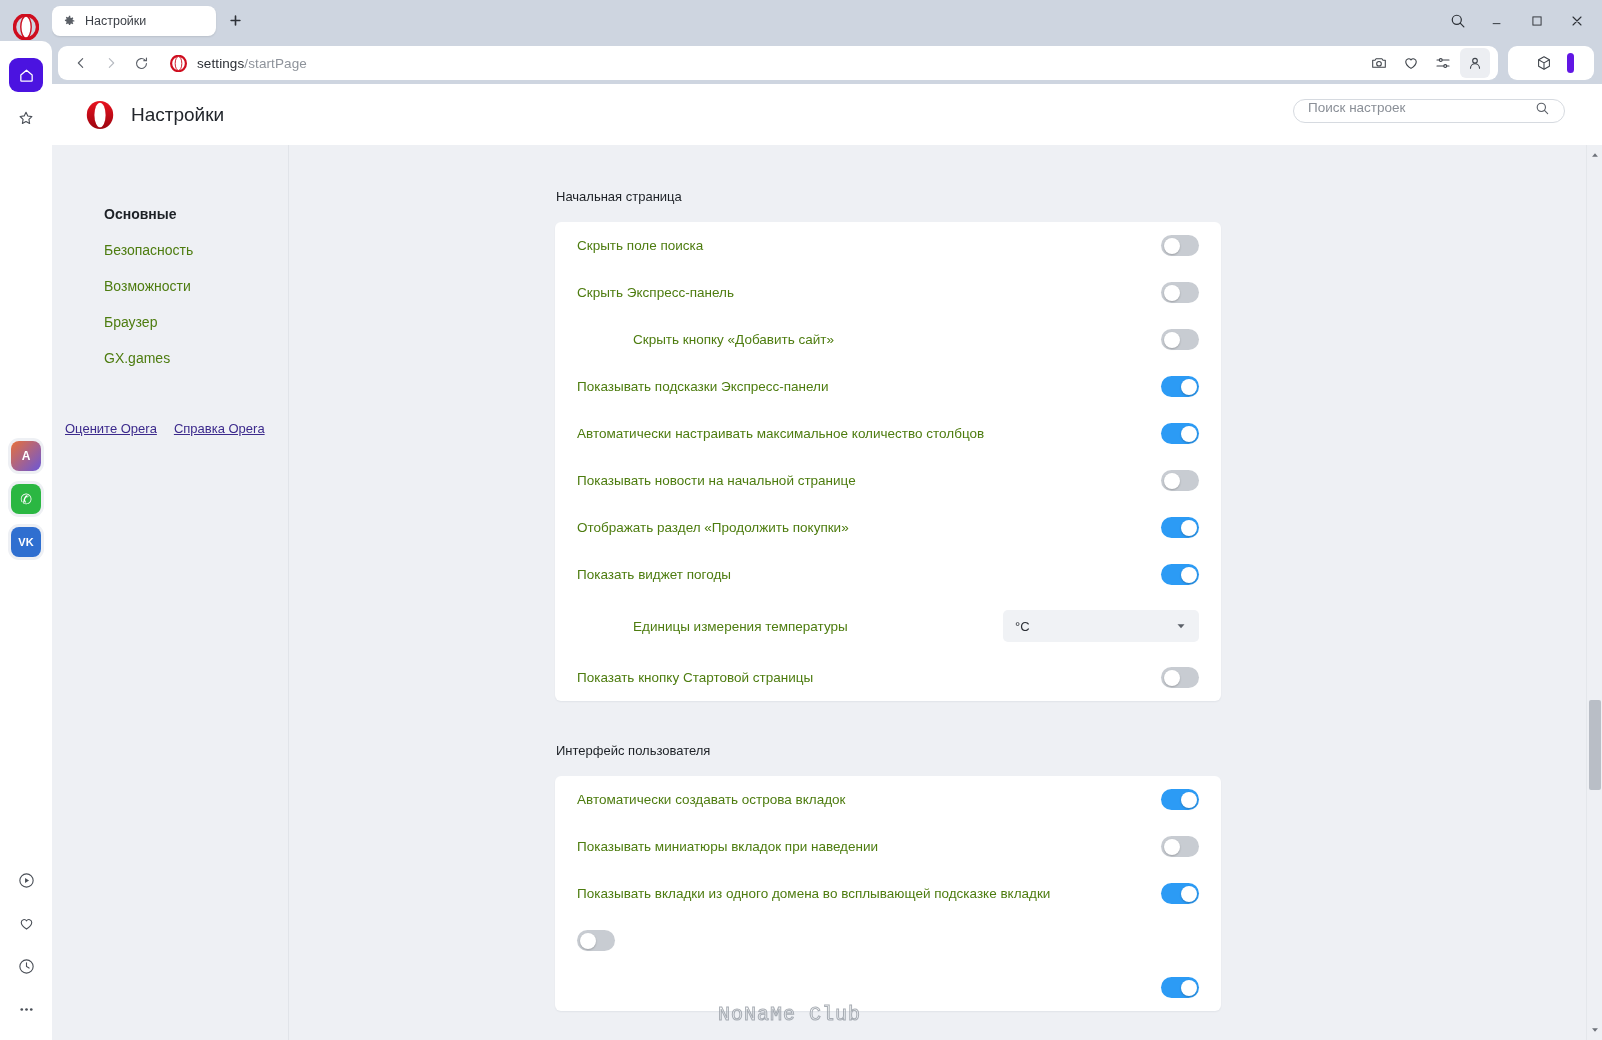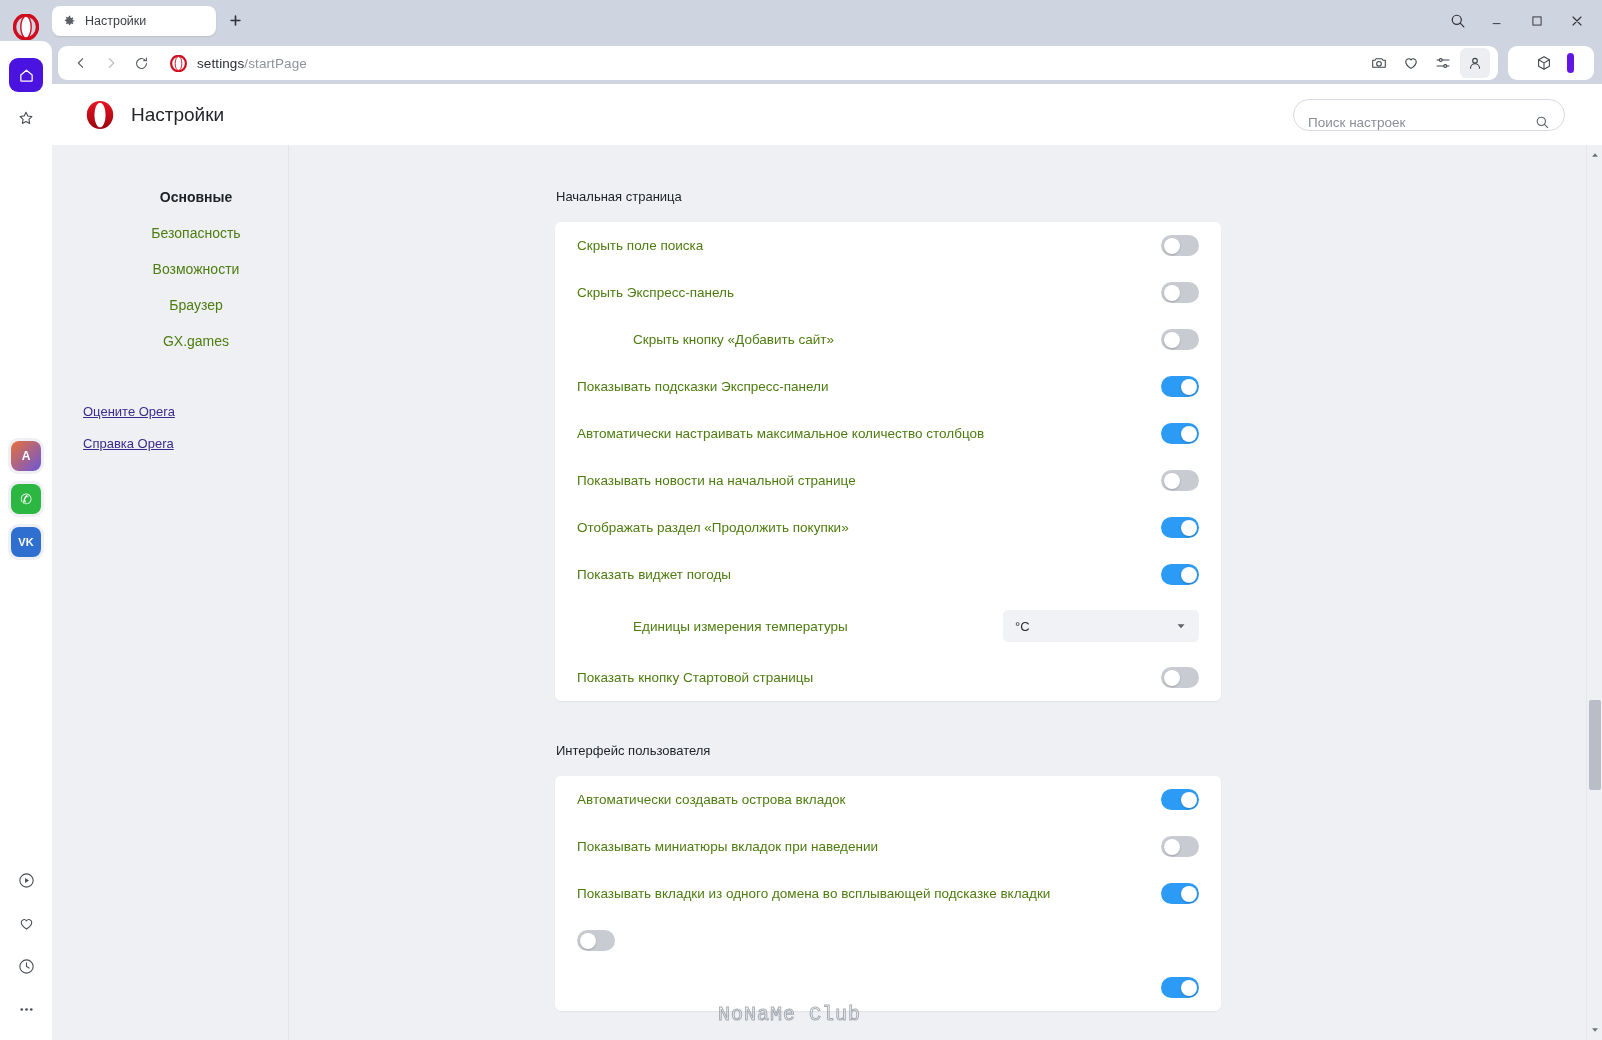--- a/index.html
+++ b/index.html
@@ -95,41 +95,41 @@
     background: #eef0f4;
   }
   .page-header {
     position: absolute; left: 0; top: 0; width: 1550px; height: 61px;
     background: #ffffff;
     display: flex; align-items: center;
   }
   .ph-logo { margin-left: 33px; width: 30px; height: 30px; }
   .ph-title { margin-left: 16px; font-size: 19px; color: #22262c; }
   .searchbox {
-    position: absolute; right: 37px; top: 15px; width: 272px; height: 32px;
+    position: absolute; right: 37px; top: 15px; width: 272px; height: 24px;
     border: 1px solid #d6dae0; border-radius: 17px; background: #fff;
-    display: flex; align-items: flex-end; padding: 0 14px;
+    display: flex; align-items: flex-start; padding: 0 14px;
   }
   .searchbox input {
     border: 0; outline: 0; font-size: 13.5px; color: #2b2f35;
     font-family: "Liberation Sans", sans-serif; width: 220px; background: transparent;
   }
   .searchbox input::placeholder { color: #8a8f97; }
   .search-ico { margin-left: auto; color: #5b6068; }
 
   .sidecol {
     position: absolute; left: 0; top: 61px; width: 237px; height: 895px;
     border-right: 1px solid #e1e4e9;
   }
-  .nav { padding-top: 34px; text-align: center; }
+  .nav { padding-top: 51px; }
   .navitem {
     padding: 10px 0 10px 52px; font-size: 14px; color: #4d7c0f;
   }
   .navitem.active { color: #1d2126; font-weight: bold; }
-  .navlinks { padding-top: 45px; padding-left: 31px; display: flex; flex-direction: column; gap: 17px; }
+  .navlinks { padding-top: 45px; padding-left: 13px; display: flex; flex-direction: row; gap: 17px; }
   .navlink { font-size: 13px; color: #3c2a8c; text-decoration: underline; }
 
   .content {
     position: absolute; left: 238px; top: 61px; width: 1296px; height: 895px;
     overflow: hidden;
   }
   .content-inner { padding: 44px 0 0 0; }
   .section-title {
     font-size: 13px; color: #1d2126; margin-left: 266px; margin-bottom: 18px;
   }

